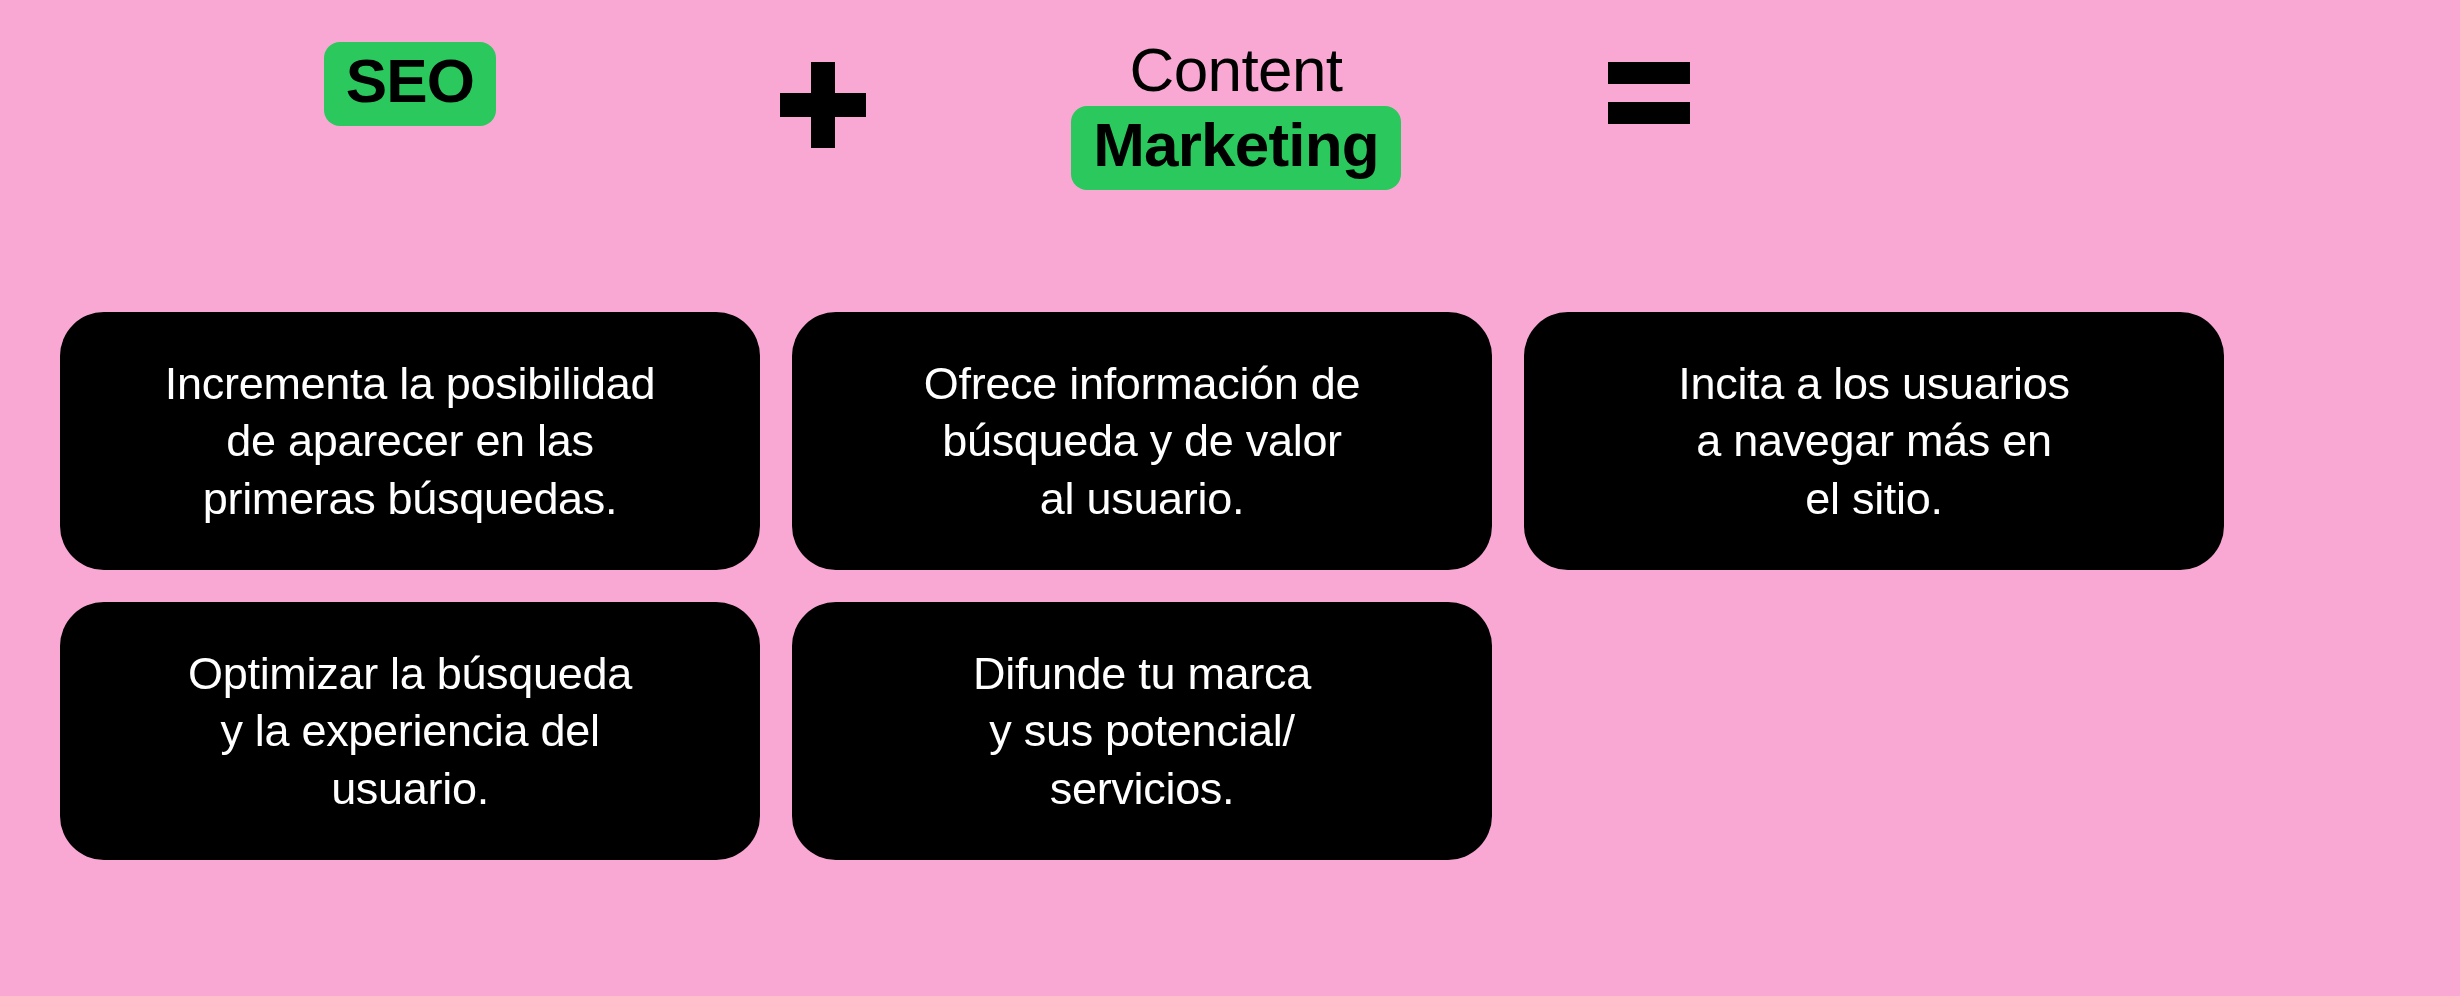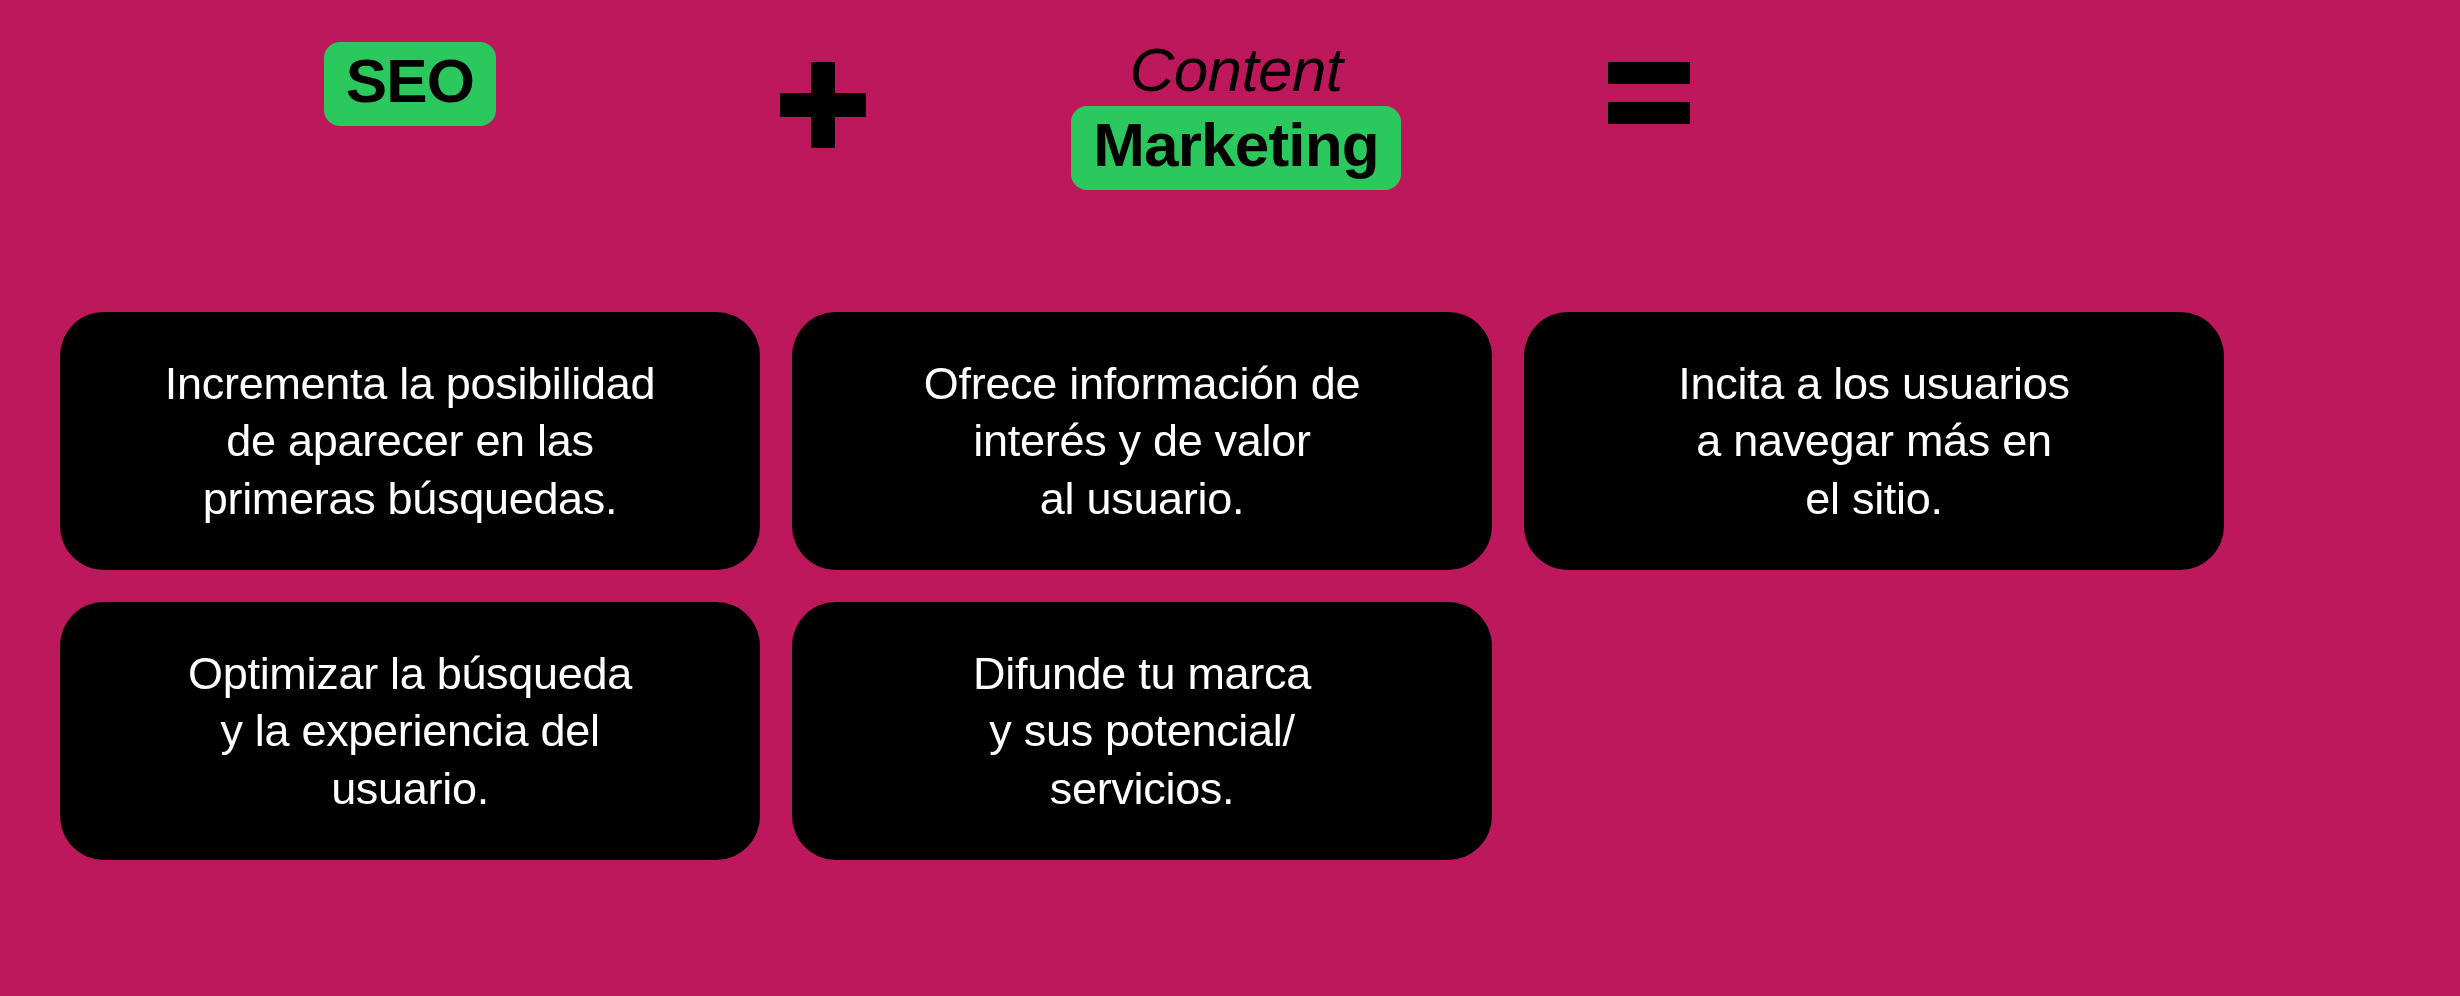--- a/index.html
+++ b/index.html
@@ -13,21 +13,21 @@
   body {
     font-family: "Liberation Sans", sans-serif;
     color: #000000;
     overflow: hidden;
   }
 
   .infographic {
     position: relative;
     width: 2460px;
     height: 996px;
-    background: #be185d;
+    background: #f9a8d4;
     padding: 0 60px;
   }
 
   
   .equation-row {
     position: relative;
     height: 290px;
     display: grid;
     grid-template-columns: 700px 126px 700px 126px 700px;
     align-items: start;
@@ -52,21 +52,20 @@
 
   
   .head-plain {
     font-size: 62px;
     font-weight: 400;
     line-height: 1.03;
     letter-spacing: -0.6px;
     color: #000000;
     white-space: nowrap;
     text-align: left;
-    font-style: italic;
   }
 
   
   .head-pill {
     display: inline-block;
     background: #2BC85E;
     color: #000000;
     font-size: 62px;
     font-weight: 700;
     line-height: 1.0;
@@ -182,21 +181,21 @@
   <div class="card-grid">
 
     <div class="card">
       <div class="card-text">Incrementa la posibilidad
 de aparecer en las
 primeras búsquedas.</div>
     </div>
 
     <div class="card">
       <div class="card-text">Ofrece información de
-interés y de valor
+búsqueda y de valor
 al usuario.</div>
     </div>
 
     <div class="card">
       <div class="card-text">Incita a los usuarios
 a navegar más en
 el sitio.</div>
     </div>
 
     <div class="card">

